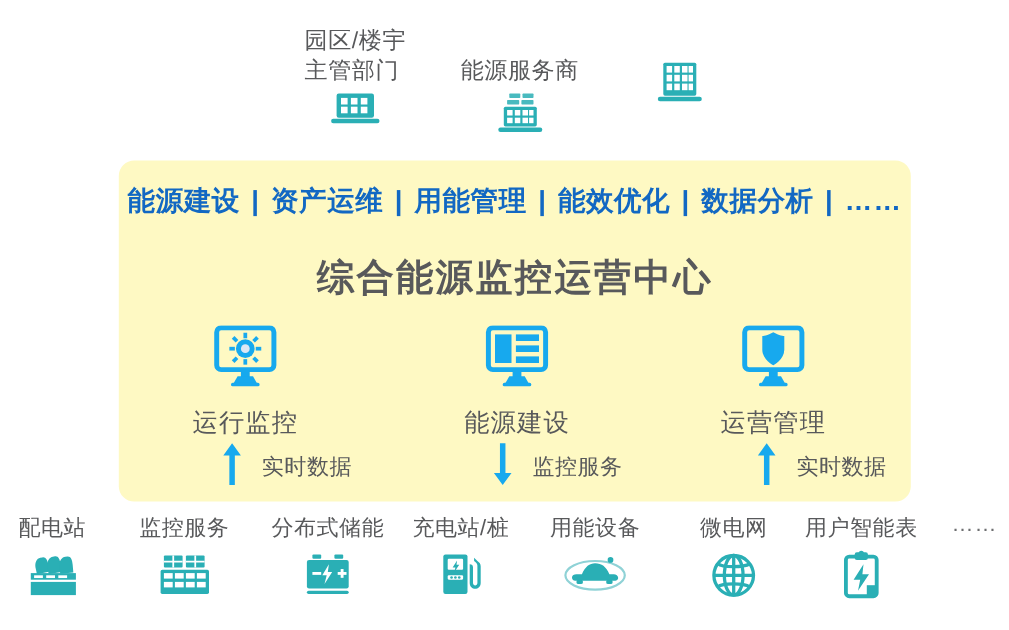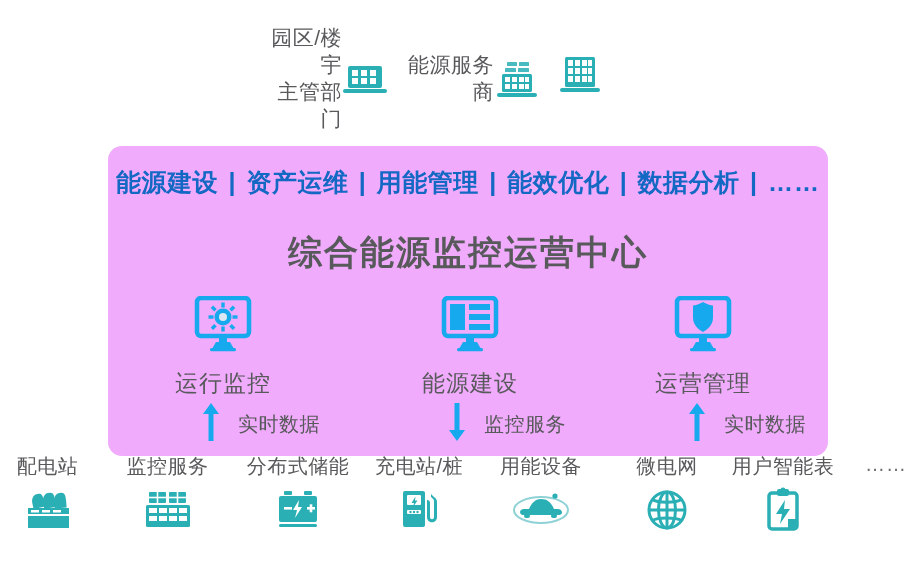--- a/index.html
+++ b/index.html
@@ -24,23 +24,23 @@
   
   .top-row {
     position: absolute;
     left: 240px;
     top: 24px;
     width: 440px;
     height: 110px;
   }
   .stakeholder {
     position: absolute;
-    text-align: right;
+    text-align: left;
     display: flex;
-    flex-direction: row;
+    flex-direction: column;
     align-items: center;
   }
   .stakeholder .label {
     color: #58595b;
     font-size: 21px;
     line-height: 27px;
     white-space: pre-line;
     letter-spacing: 0.5px;
   }
   .stakeholder .icon-wrap {
@@ -53,21 +53,21 @@
   .sh-1 { left: 165px; top: 27px; width: 135px; }
   .sh-2 { left: 318px; top: 27px; width: 120px; }
 
   
   .panel {
     position: absolute;
     left: 108px;
     top: 146px;
     width: 720px;
     height: 310px;
-    background: #f0abfc;
+    background: #fef9c3;
     border-radius: 14px;
   }
 
   .banner {
     position: absolute;
     left: 0;
     top: 20px;
     width: 100%;
     text-align: center;
     color: #1268c3;
@@ -142,21 +142,21 @@
   .flow .flow-label {
     color: #58595b;
     font-size: 20px;
     letter-spacing: 0.5px;
   }
 
   
   .assets {
     position: absolute;
     left: 0;
-    top: 453px;
+    top: 466px;
     width: 917px;
     height: 100px;
   }
   .asset {
     position: absolute;
     text-align: center;
     display: flex;
     flex-direction: column;
     align-items: center;
   }

